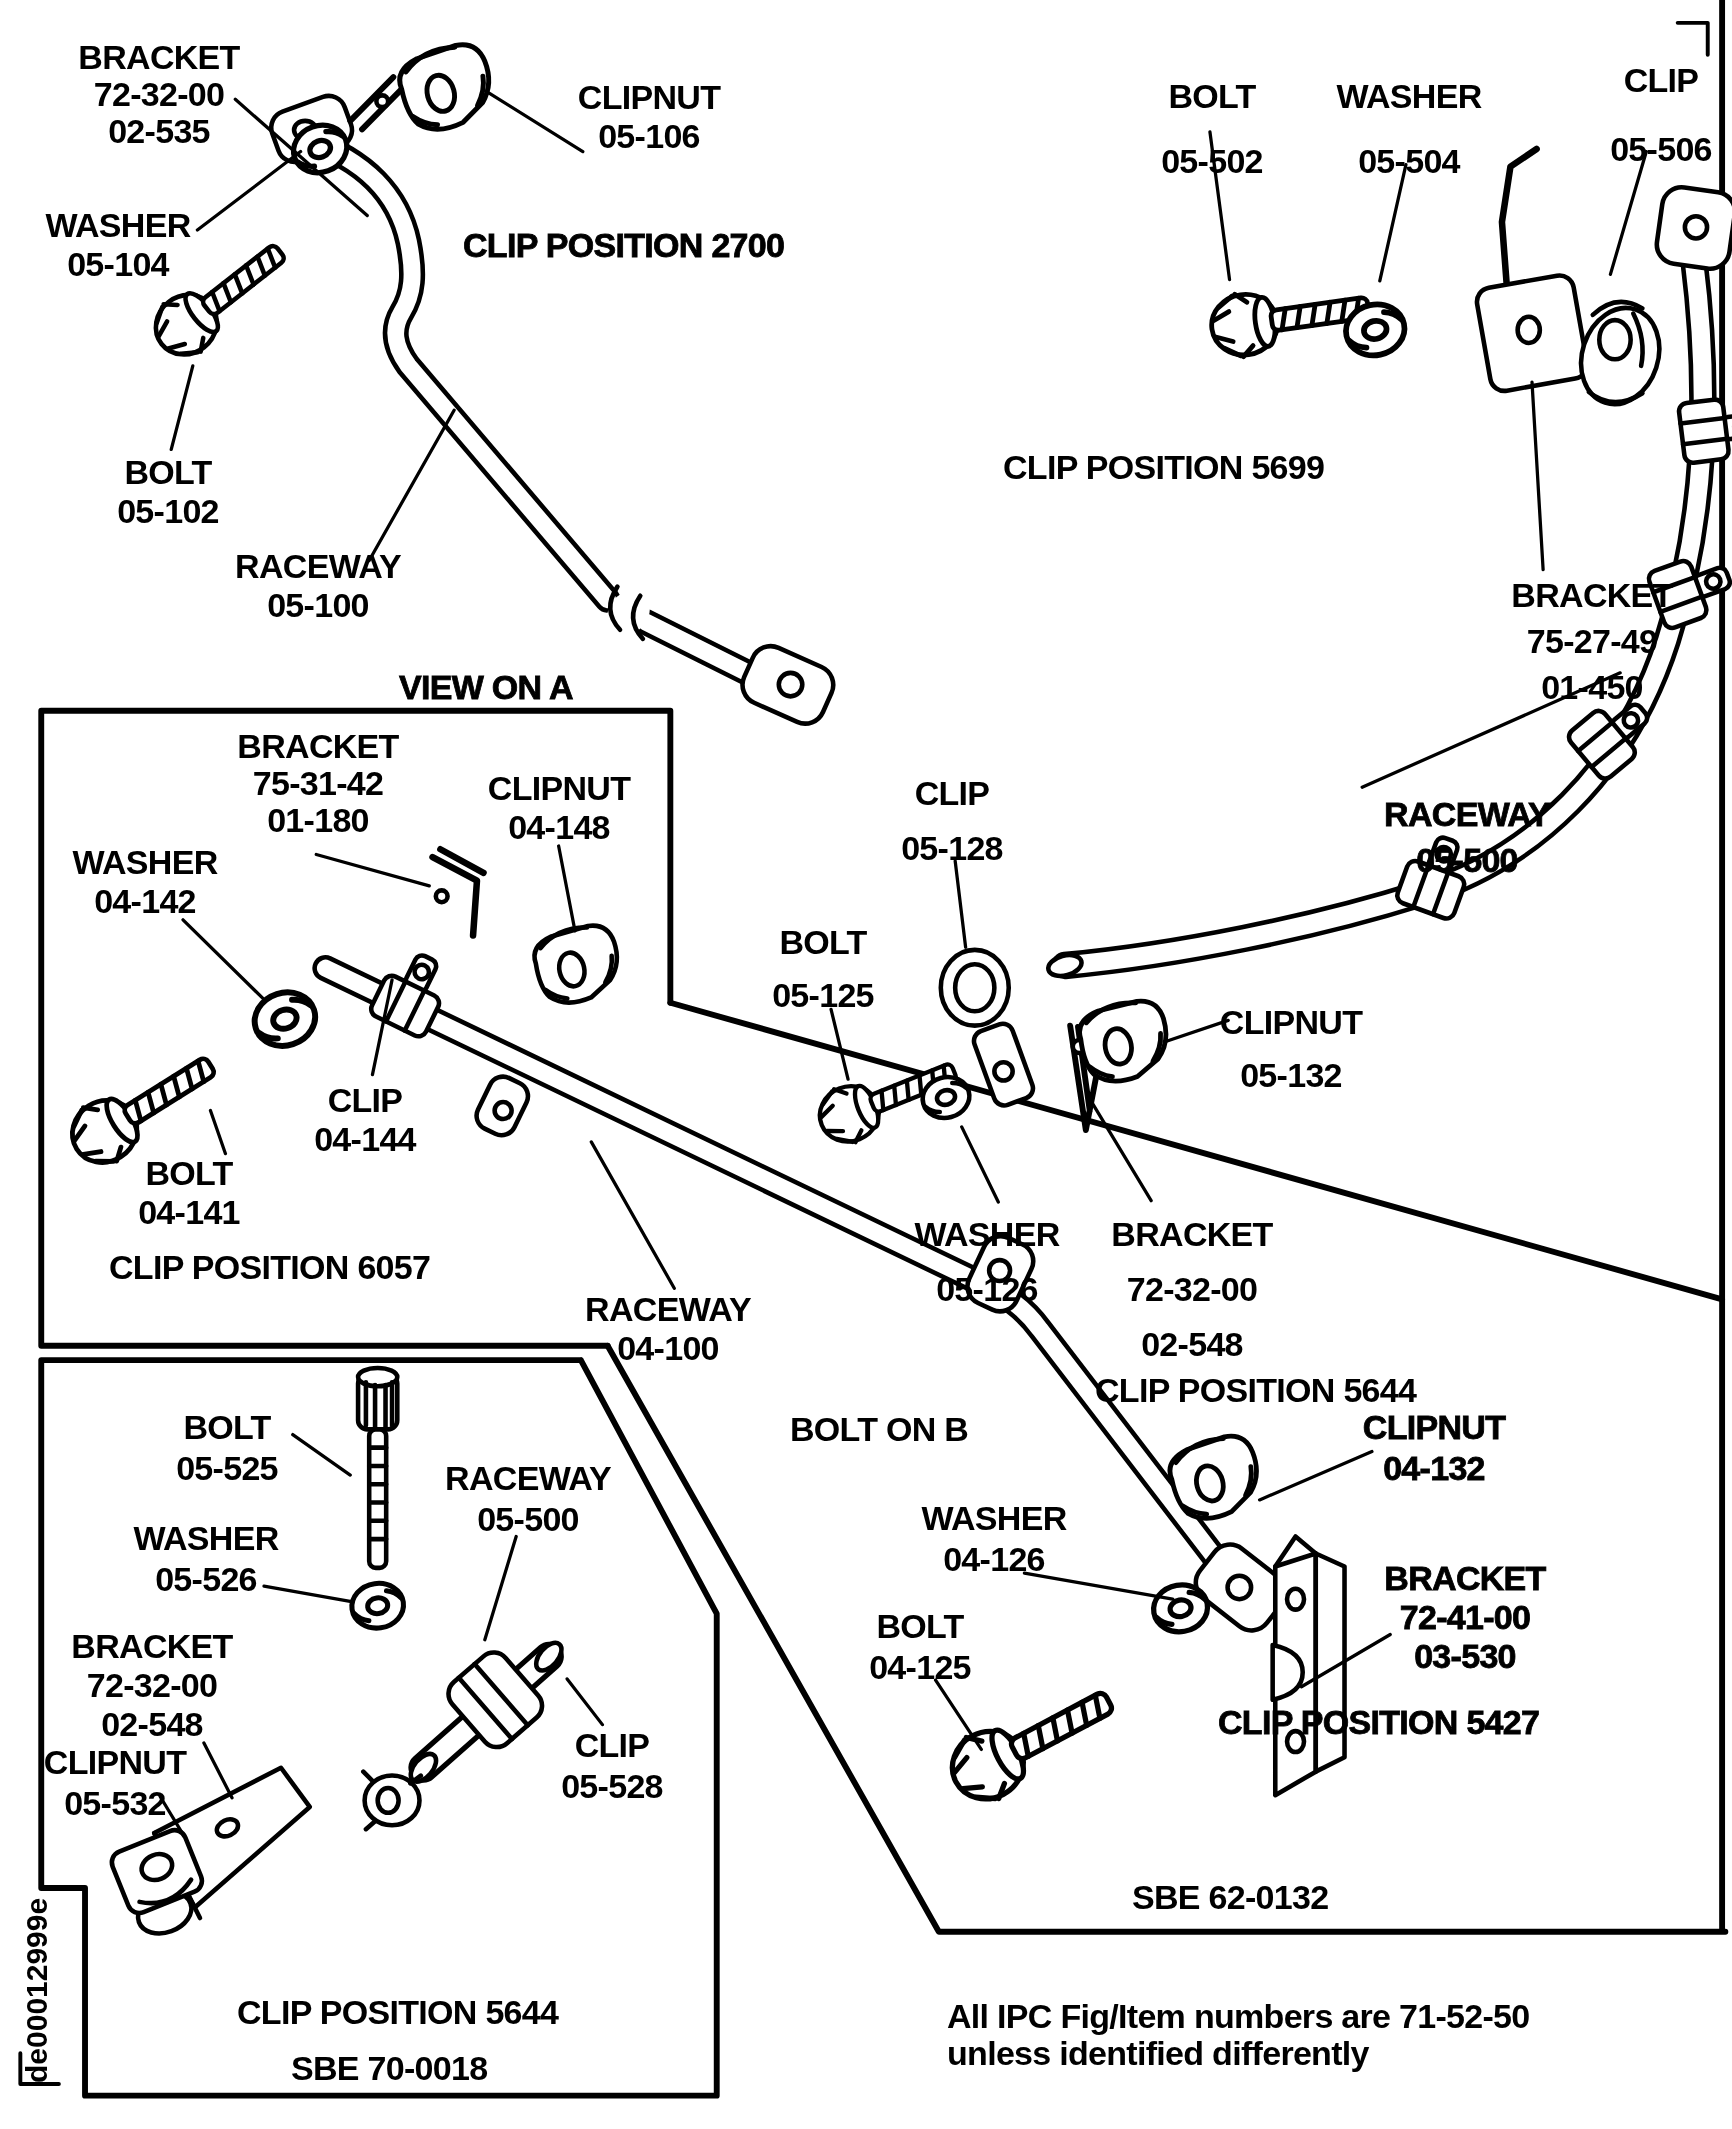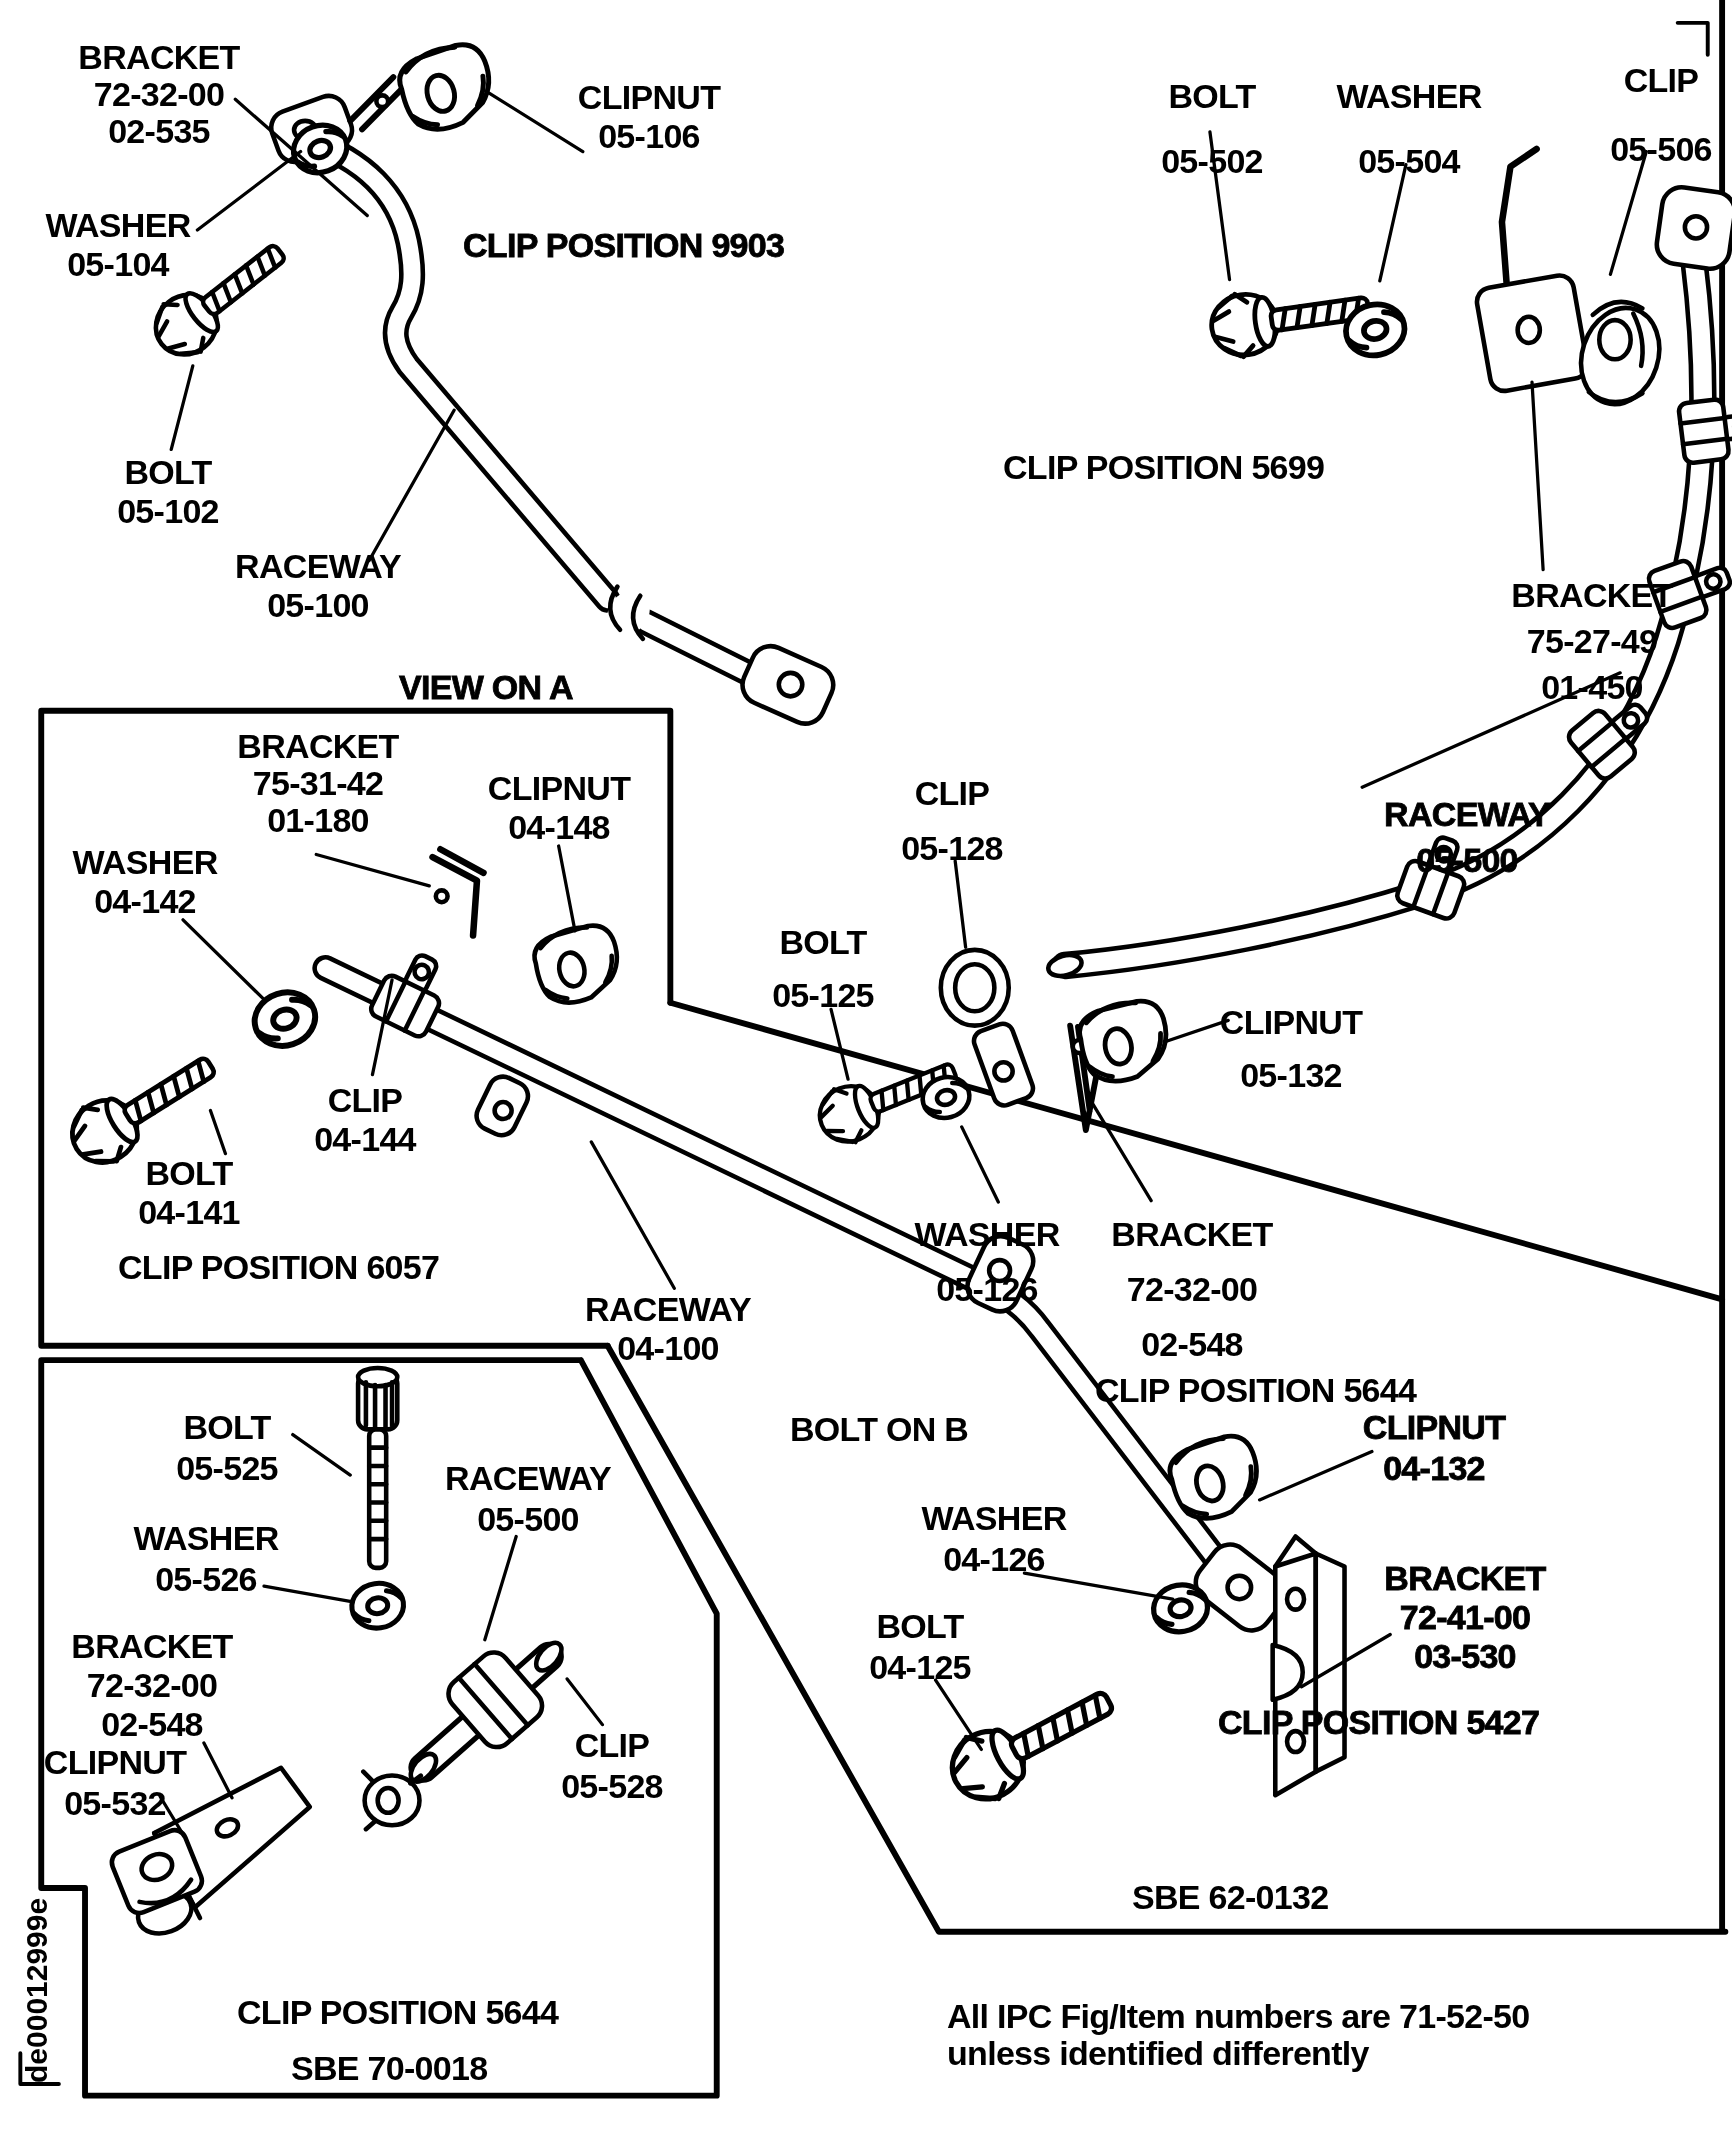--- a/index.html
+++ b/index.html
@@ -210,21 +210,21 @@
 </svg>
 
 <div id="labels">
       <div class="lbl" style="left: 159px; top: 39px; line-height: 37px;">BRACKET
 72-32-00
 02-535</div>
       <div class="lbl" style="left: 649px; top: 78px; line-height: 39px;">CLIPNUT
 05-106</div>
       <div class="lbl" style="left: 118px; top: 206px; line-height: 39px;">WASHER
 05-104</div>
-      <div class="lbl left bold" style="left: 463px; top: 227px; line-height: 37px;">CLIP POSITION 9903</div>
+      <div class="lbl left bold" style="left: 463px; top: 227px; line-height: 37px;">CLIP POSITION 2700</div>
       <div class="lbl" style="left: 168px; top: 453px; line-height: 39px;">BOLT
 05-102</div>
       <div class="lbl" style="left: 318px; top: 547px; line-height: 39px;">RACEWAY
 05-100</div>
       <div class="lbl left bold" style="left: 399px; top: 669px; line-height: 37px;">VIEW ON A</div>
       <div class="lbl" style="left: 1212px; top: 64px; line-height: 65px;">BOLT
 05-502</div>
       <div class="lbl" style="left: 1409px; top: 64px; line-height: 65px;">WASHER
 05-504</div>
       <div class="lbl" style="left: 1661px; top: 46px; line-height: 69px;">CLIP
@@ -251,21 +251,21 @@
 75-31-42
 01-180</div>
       <div class="lbl" style="left: 559px; top: 769px; line-height: 39px;">CLIPNUT
 04-148</div>
       <div class="lbl" style="left: 145px; top: 843px; line-height: 39px;">WASHER
 04-142</div>
       <div class="lbl" style="left: 365px; top: 1081px; line-height: 39px;">CLIP
 04-144</div>
       <div class="lbl" style="left: 189px; top: 1154px; line-height: 39px;">BOLT
 04-141</div>
-      <div class="lbl left" style="left: 118px; top: 1249px; line-height: 37px;">CLIP POSITION 6057</div>
+      <div class="lbl left" style="left: 109px; top: 1249px; line-height: 37px;">CLIP POSITION 6057</div>
       <div class="lbl" style="left: 668px; top: 1290px; line-height: 39px;">RACEWAY
 04-100</div>
       <div class="lbl left" style="left: 790px; top: 1411px; line-height: 37px;">BOLT ON B</div>
       <div class="lbl" style="left: 227px; top: 1407px; line-height: 41px;">BOLT
 05-525</div>
       <div class="lbl" style="left: 528px; top: 1458px; line-height: 41px;">RACEWAY
 05-500</div>
       <div class="lbl" style="left: 206px; top: 1518px; line-height: 41px;">WASHER
 05-526</div>
       <div class="lbl" style="left: 152px; top: 1627px; line-height: 39px;">BRACKET

